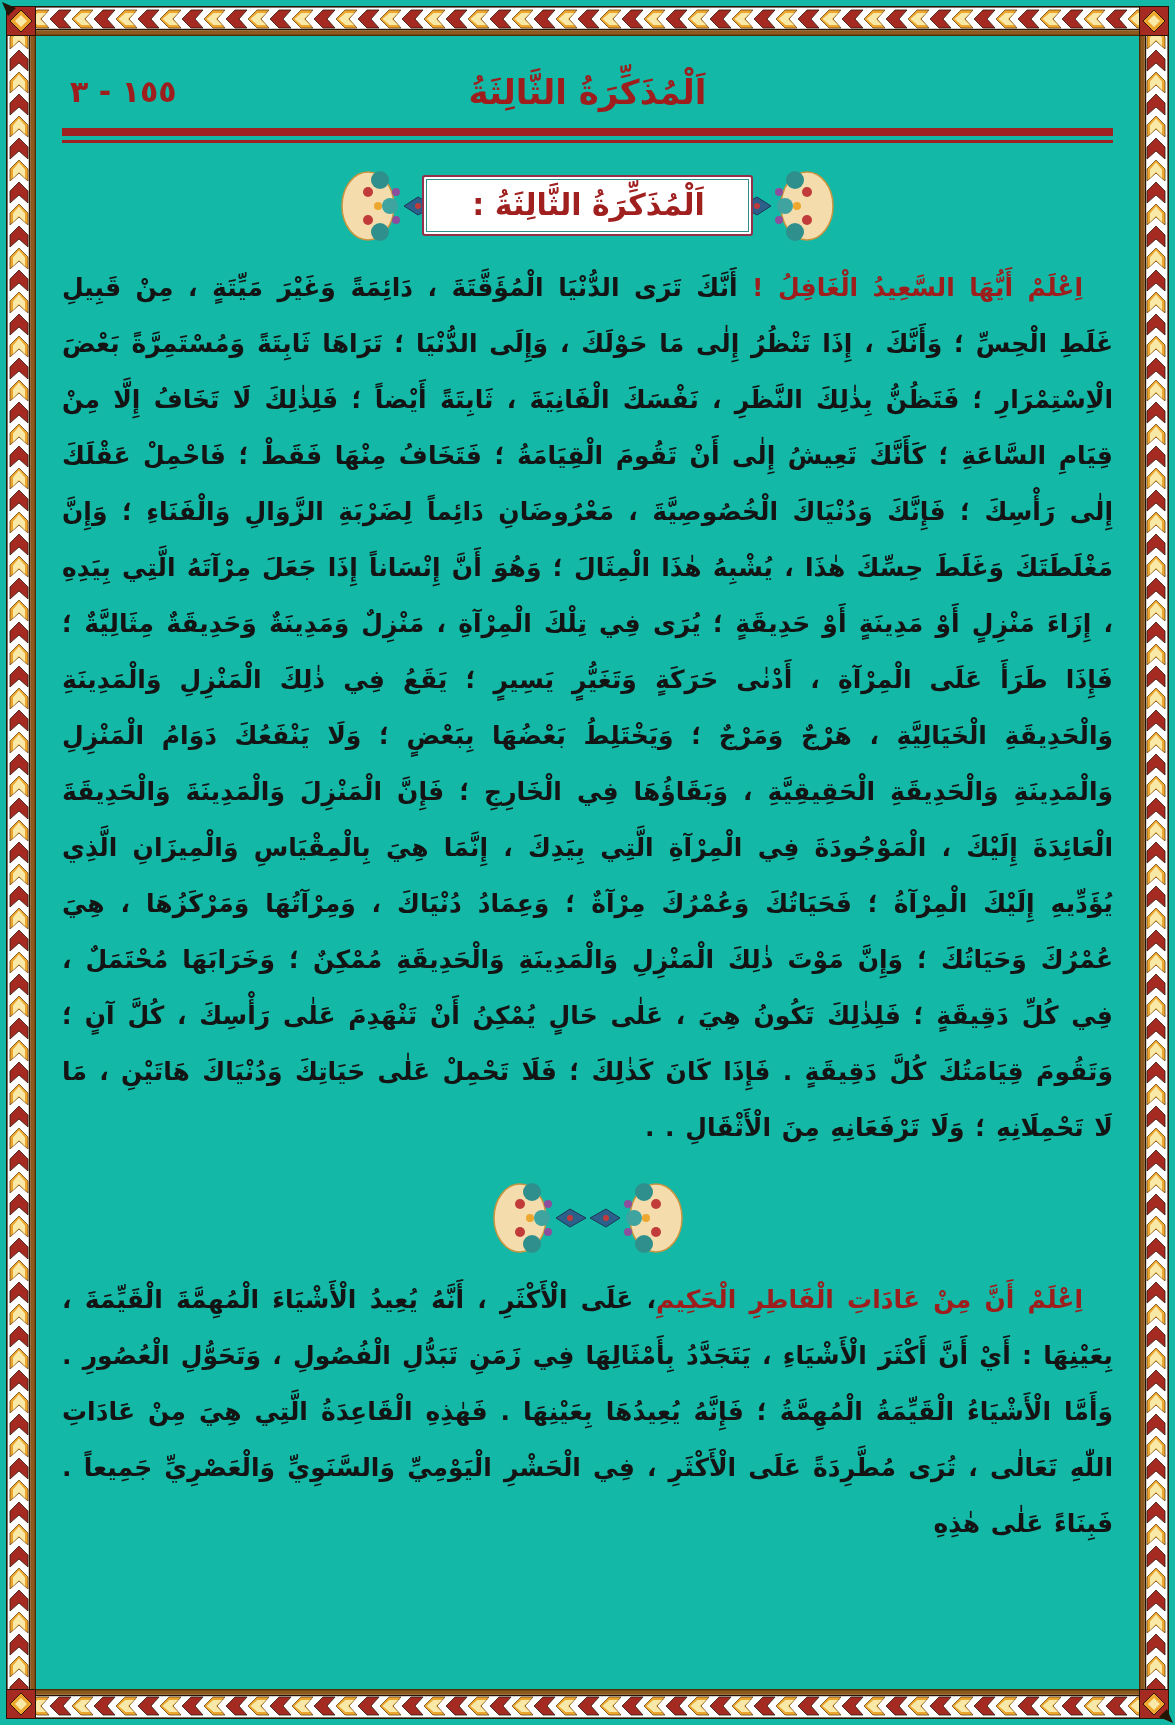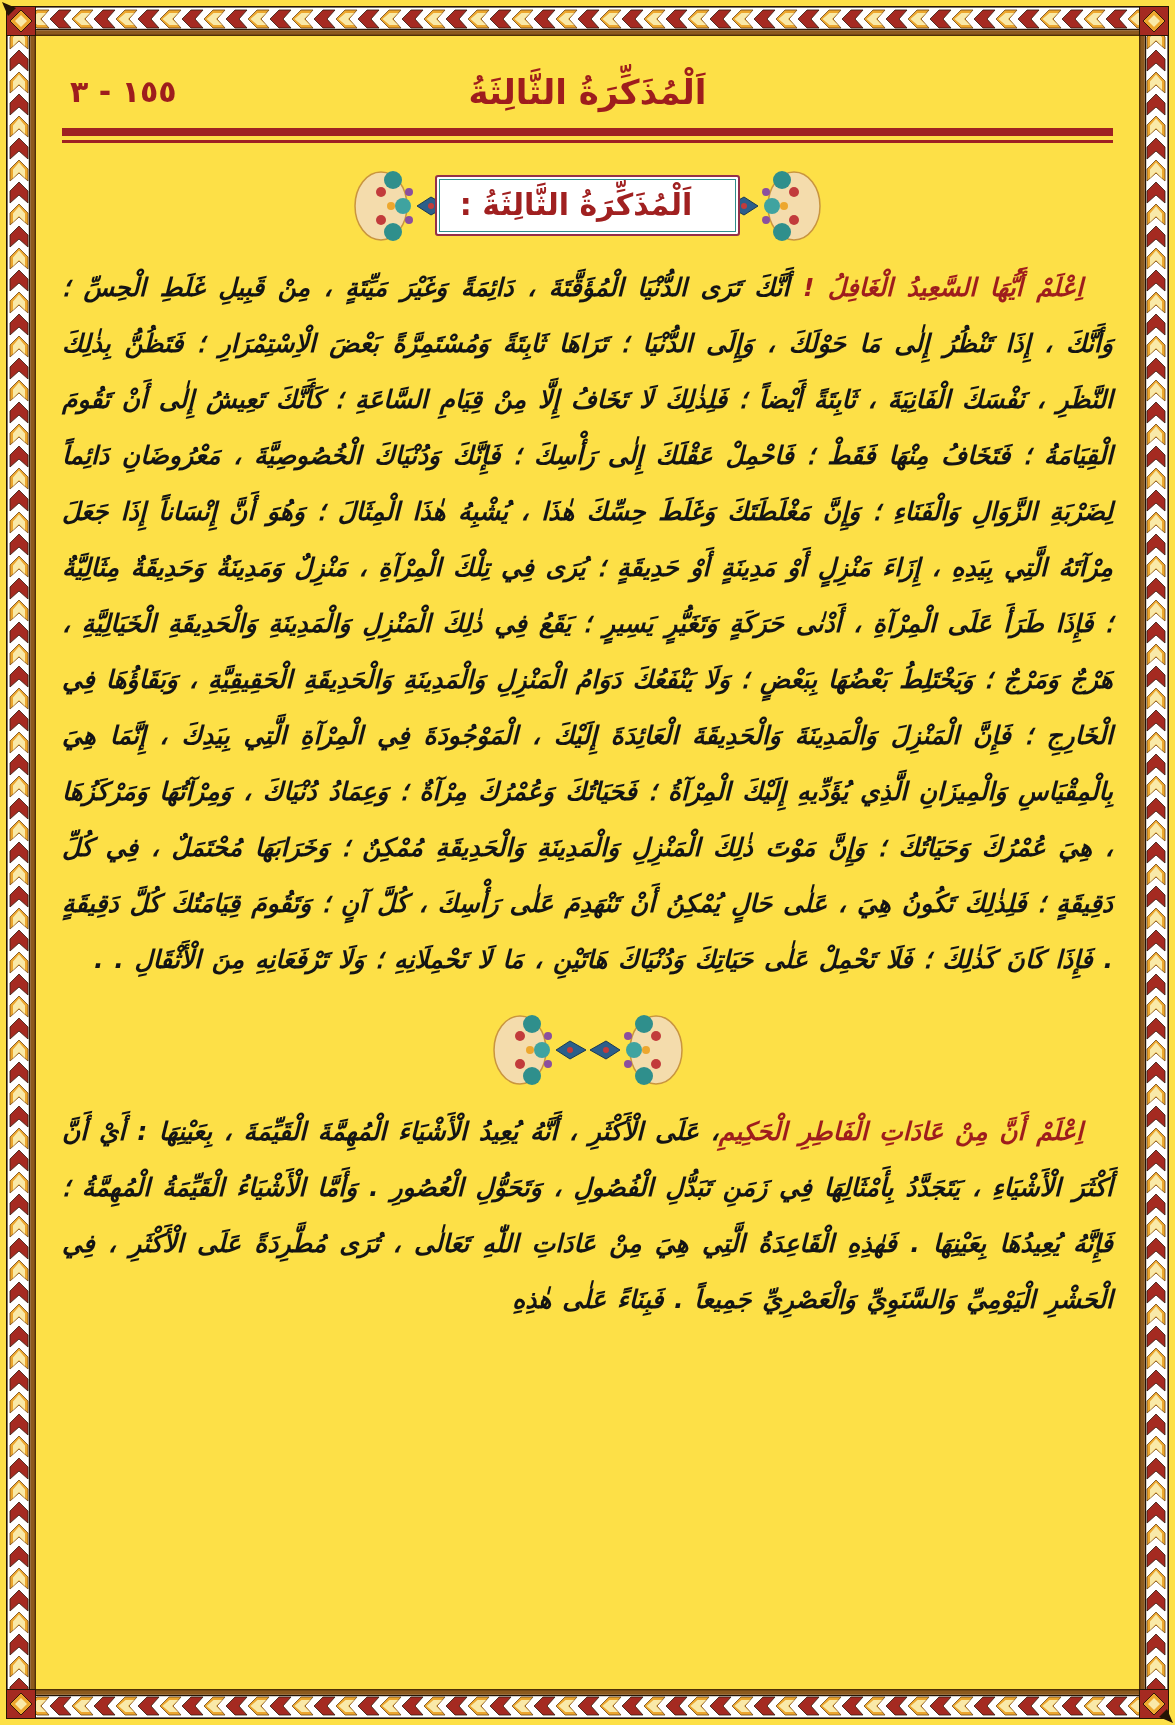--- a/index.html
+++ b/index.html
@@ -1,19 +1,19 @@
 <!DOCTYPE html>
 <html lang="ar"><head>
 <meta charset="utf-8">
 <style>
   html,body{margin:0;padding:0;background:#ffffff;}
   .page{
     position:relative;
     width:1175px;height:1725px;
-    background:#fde047;
+    background:#14b8a6;
     overflow:hidden;
     font-family:"DejaVu Sans", sans-serif;
   }
   
   .b-strip{position:absolute;display:block;}
   .b-top{top:6px;left:6px;}
   .b-bottom{bottom:6px;left:6px;}
   .b-left{top:6px;left:6px;}
   .b-right{top:6px;right:6px;}
   .b-corner{position:absolute;width:30px;height:30px;}
@@ -50,36 +50,35 @@
     display:flex;align-items:center;justify-content:center;
     margin:20px auto 4px auto;
   }
   .orn-svg{flex:0 0 auto;}
   .orn-mirror{transform:scaleX(-1);}
   .title-box{
     background:#ffffff;
     border:2px solid #93304a;
     box-shadow:inset 0 0 0 2px #ffffff, inset 0 0 0 3px #2F8F8C;
     border-radius:3px;
-    padding:10px 46px 12px 23px;
+    padding:10px 46px 12px 48px;
     margin:12px -14px;
     position:relative;z-index:2;
   }
   .title-box .box-title{
     font-size:30px;font-weight:bold;color:#A02020;white-space:nowrap;
   }
   
   .para{
     margin:12px 0 0 0;
     font-size:25px;font-weight:bold;color:#141414;
     line-height:56px;
     text-align:justify;
     text-indent:30px;
     word-spacing:2px;
-    font-style:italic;
   }
   .lead-red{color:#9E1D1D;}
 </style>
 </head>
 <body>
 
 <div class="page">
 
   <svg class="b-strip b-top" width="1163" height="30" xmlns="http://www.w3.org/2000/svg">
     <defs>

